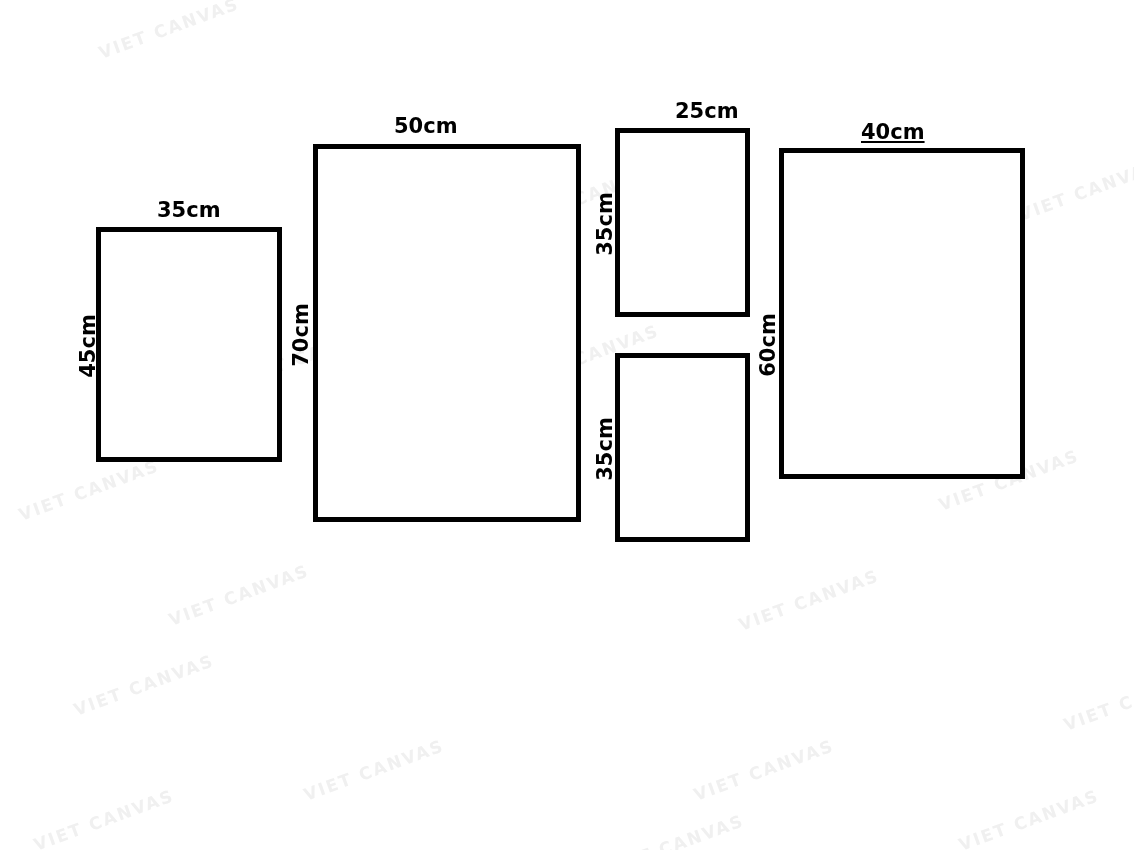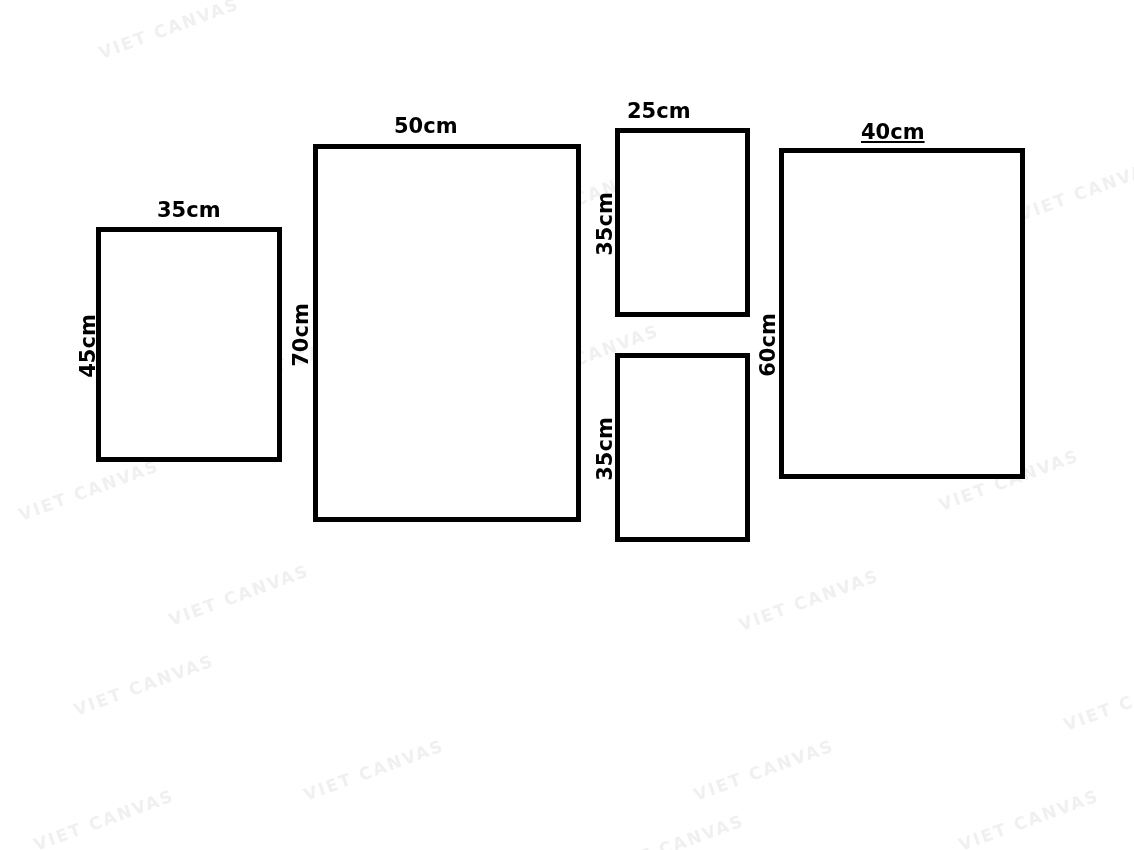--- a/index.html
+++ b/index.html
@@ -105,21 +105,21 @@
   <div class="frames">
     <div class="frame" style="left:96px;  top:227px; width:186px; height:235px;"></div>
     <div class="frame" style="left:313px; top:144px; width:268px; height:378px;"></div>
     <div class="frame" style="left:615px; top:128px; width:135px; height:189px;"></div>
     <div class="frame" style="left:615px; top:353px; width:135px; height:189px;"></div>
     <div class="frame" style="left:779px; top:148px; width:246px; height:331px;"></div>
   </div>
 
   <div class="dim" style="left:157px; top:198px;">35cm</div>
   <div class="dim" style="left:394px; top:114px;">50cm</div>
-  <div class="dim" style="left:627px; top:99px;">25cm</div>
+  <div class="dim" style="left:675px; top:99px;">25cm</div>
   <div class="dim" style="left:861px; top:120px;text-decoration:underline;">40cm</div>
 
   <div class="dim vert" style="left:48px;  top:334px; width:80px; text-align:center;">45cm</div>
   <div class="dim vert" style="left:261px; top:323px; width:80px; text-align:center;">70cm</div>
   <div class="dim vert" style="left:565px; top:212px; width:80px; text-align:center;">35cm</div>
   <div class="dim vert" style="left:565px; top:437px; width:80px; text-align:center;">35cm</div>
   <div class="dim vert" style="left:728px; top:333px; width:80px; text-align:center;">60cm</div>
 
 
 </div>

